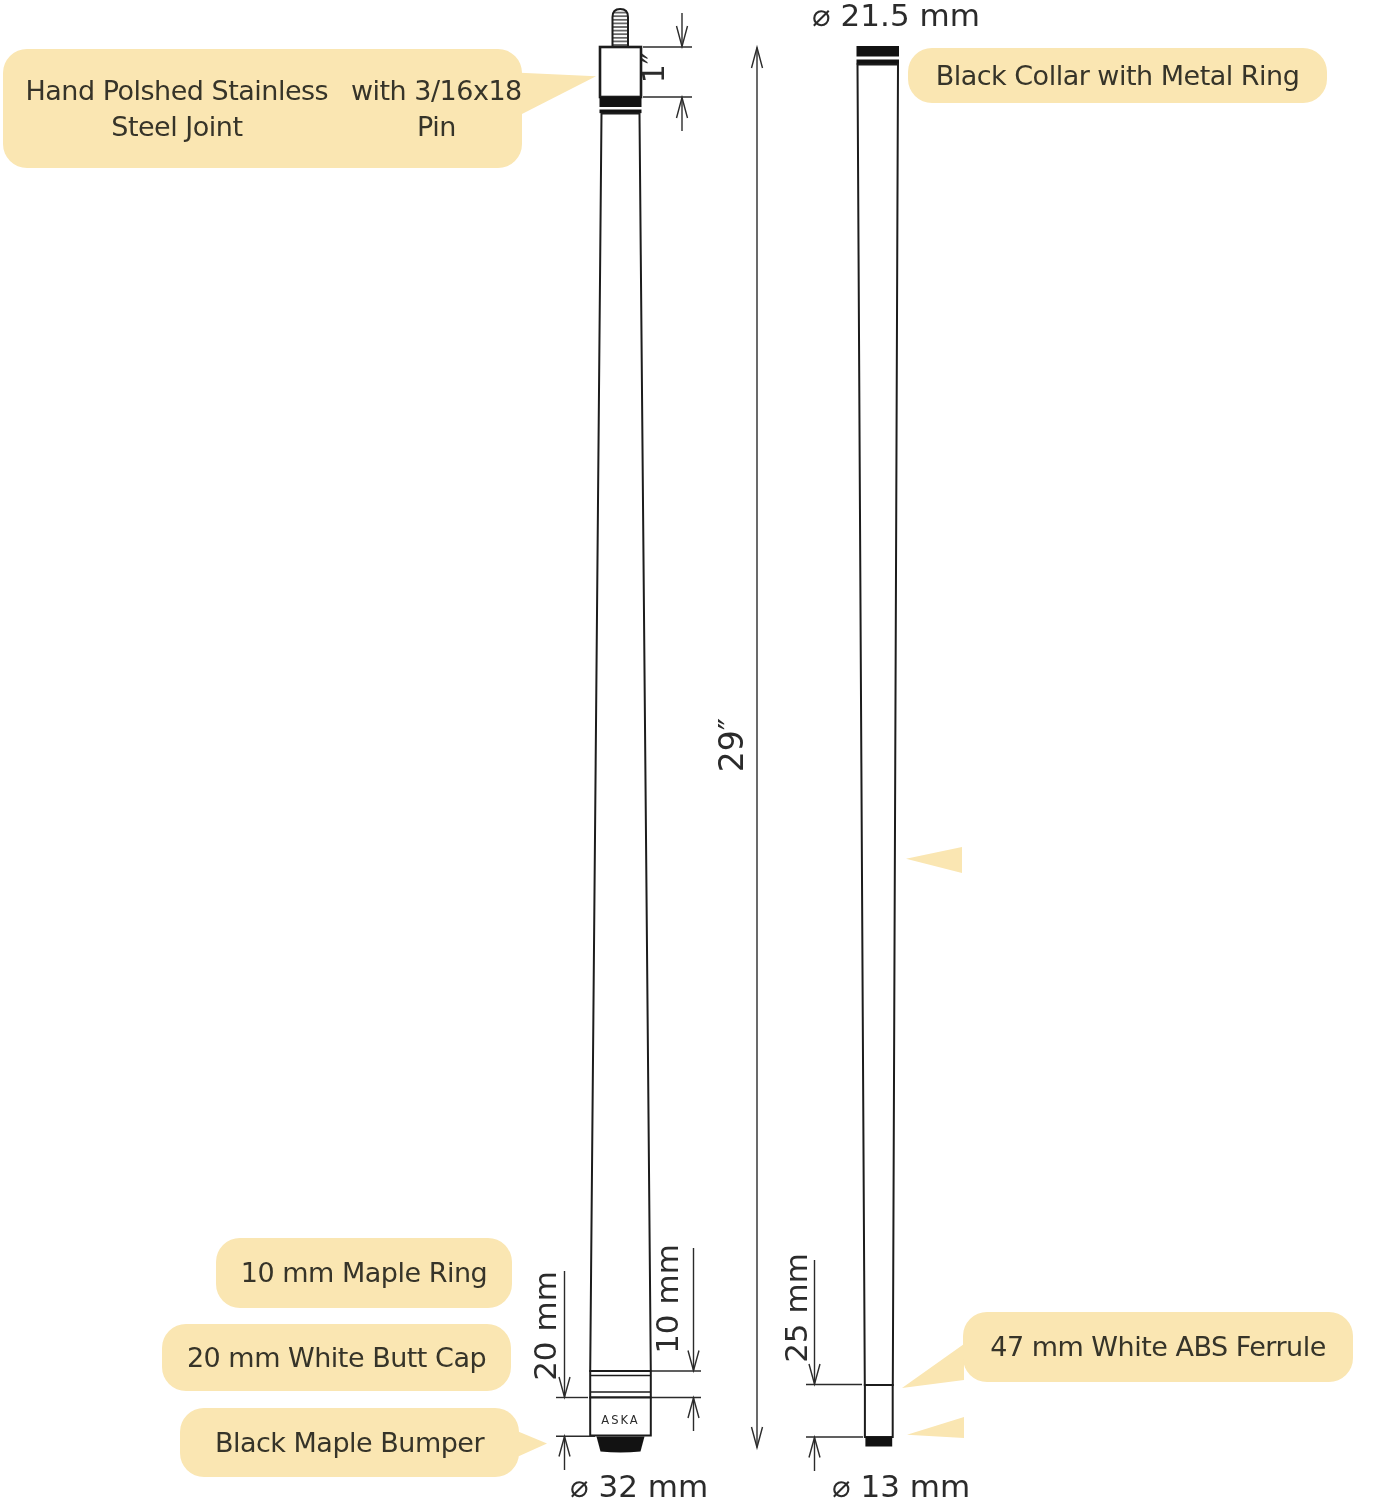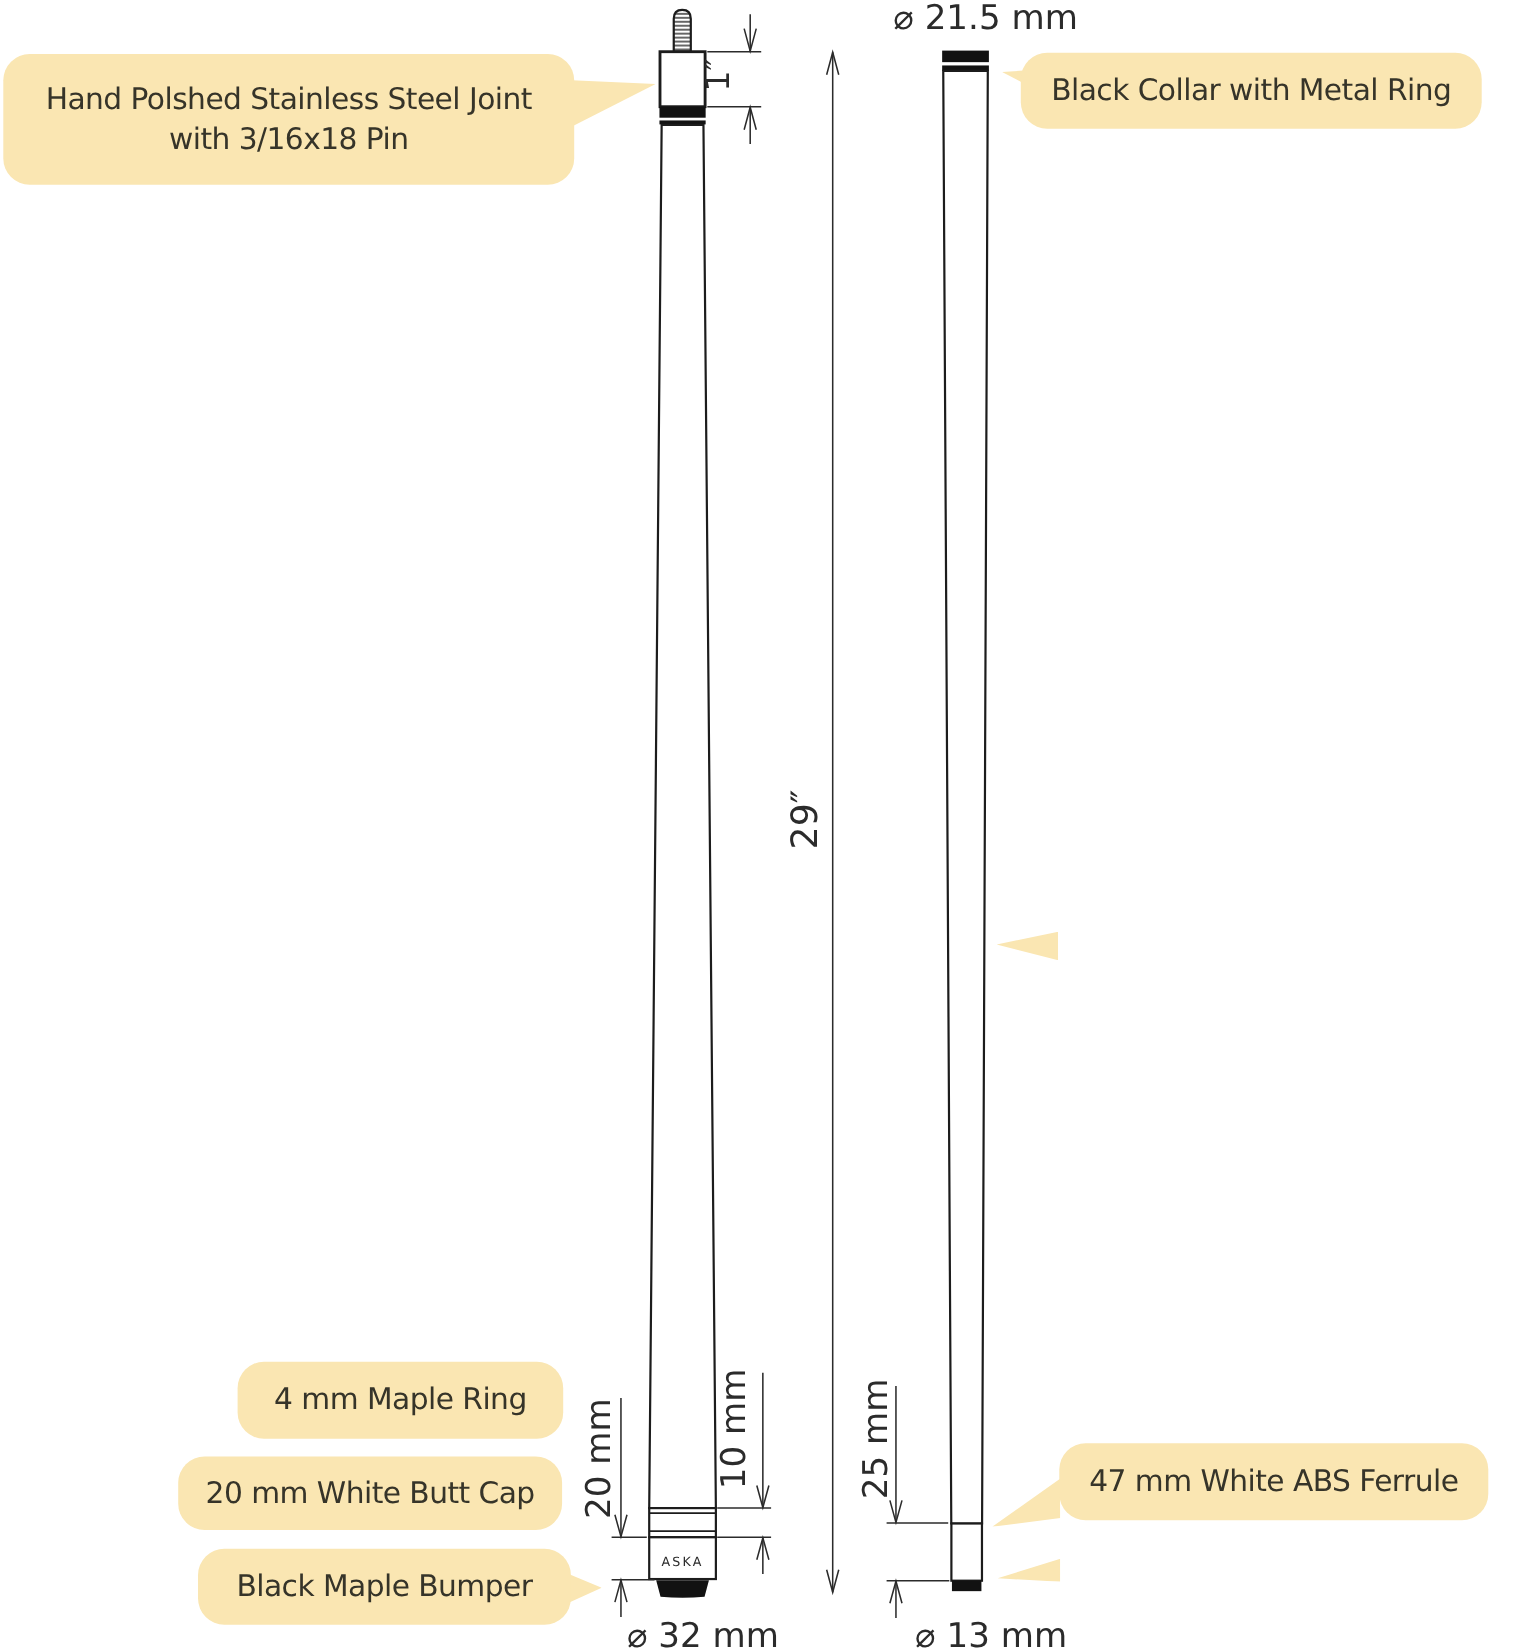--- a/index.html
+++ b/index.html
@@ -8,21 +8,21 @@
     width:1393px;height:1500px;
     background:#ffffff;
     font-family:"DejaVu Sans", sans-serif;
     overflow:hidden;
   }
   .drawing{position:absolute;left:0;top:0;}
   .bubble{
     position:absolute;
     background:#fae6b2;
     border-radius:24px;
-    display:flex;flex-direction:column;
+    display:flex;
     align-items:center;justify-content:center;
     font-size:27px;letter-spacing:-0.5px;
     color:#363429;text-align:center;line-height:1.32;
     z-index:2;
   }
   .tail{position:absolute;background:#fae6b2;z-index:1;}
   svg text{font-family:"DejaVu Sans", sans-serif;fill:#2b2b2b;}
 </style>
 </head>
 <body>
@@ -113,30 +113,30 @@
     <text x="639" y="1497" text-anchor="middle" font-size="31">⌀ 32 mm</text>
     <text x="901" y="1497" text-anchor="middle" font-size="31">⌀ 13 mm</text>
   </svg>
 
   <div class="bubble" style="left:3px;top:49px;width:519px;height:119px;">
     <div>Hand Polshed Stainless Steel Joint</div>
     <div>with 3/16x18 Pin</div>
   </div>
   <div class="tail" style="left:520px;top:72px;width:76px;height:43px;clip-path:polygon(0 2%,100% 10%,0 100%);"></div>
 
-  <div class="bubble" style="left:928px;top:48px;width:419px;height:69px;">Black Collar with Metal Ring</div>
+  <div class="bubble" style="left:908px;top:48px;width:419px;height:55px;">Black Collar with Metal Ring</div>
   <div class="tail" style="left:911px;top:62px;width:49px;height:29px;clip-path:polygon(0 12%,100% 0,100% 100%);"></div>
 
   <div class="tail" style="left:906px;top:847px;width:56px;height:26px;clip-path:polygon(0 45%,100% 0,100% 100%);"></div>
 
   <div class="bubble" style="left:963px;top:1312px;width:390px;height:70px;">47 mm White ABS Ferrule</div>
   <div class="tail" style="left:902px;top:1344px;width:62px;height:44px;clip-path:polygon(0 100%,100% 0,100% 82%);"></div>
 
   <div class="tail" style="left:907px;top:1417px;width:57px;height:21px;clip-path:polygon(0 85%,100% 0,100% 100%);"></div>
 
-  <div class="bubble" style="left:216px;top:1238px;width:296px;height:70px;">4 mm Maple Ring</div>
+  <div class="bubble" style="left:216px;top:1238px;width:296px;height:70px;">10 mm Maple Ring</div>
 
   <div class="bubble" style="left:162px;top:1324px;width:349px;height:67px;">20 mm White Butt Cap</div>
 
   <div class="bubble" style="left:180px;top:1408px;width:339px;height:69px;">Black Maple Bumper</div>
   <div class="tail" style="left:517px;top:1431px;width:30px;height:26px;clip-path:polygon(0 0,100% 48%,0 100%);"></div>
 
 </div>
 
 </body></html>

